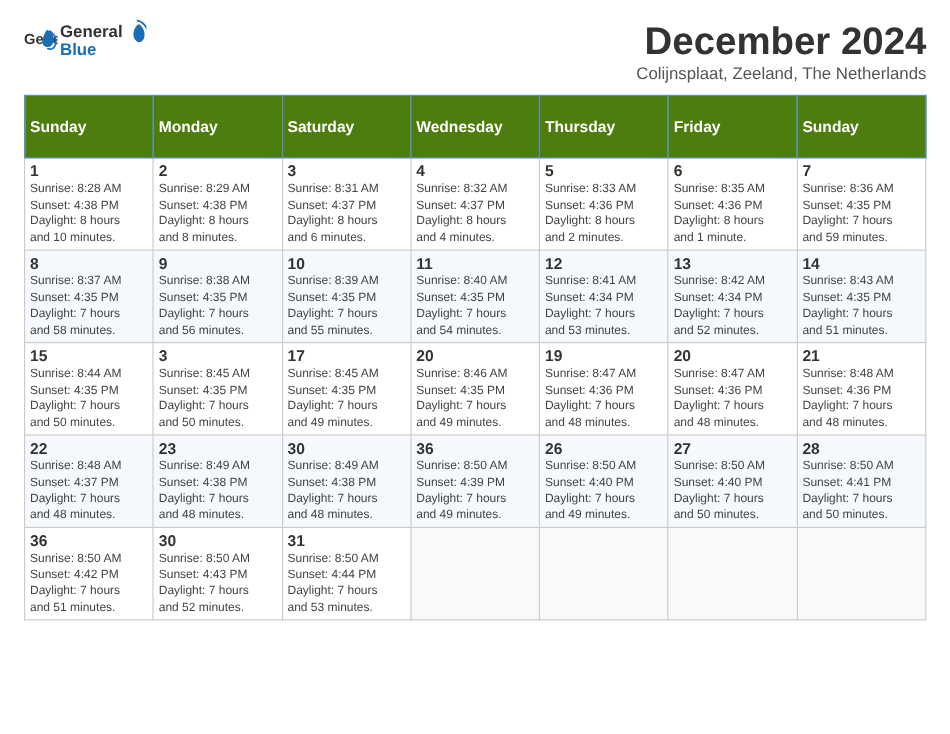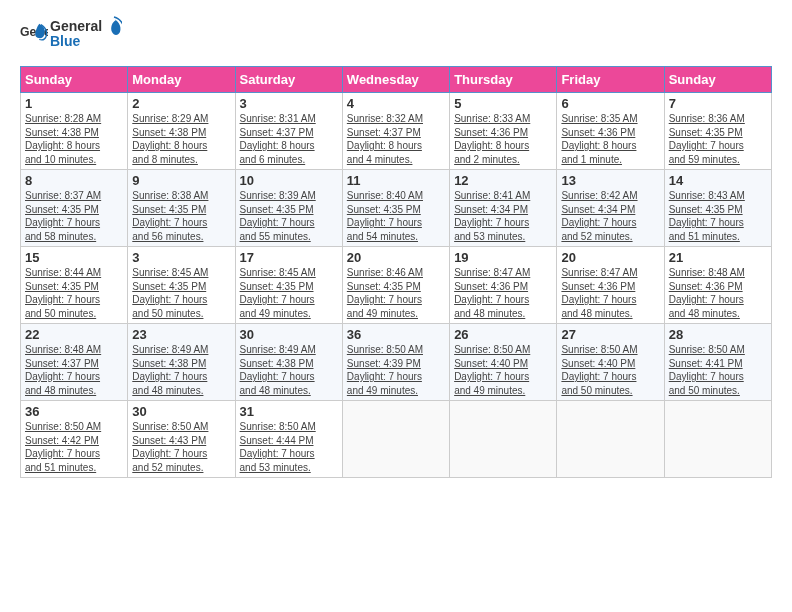--- a/index.html
+++ b/index.html
@@ -43,23 +43,23 @@
       font-size: 14px;
       font-weight: normal;
       color: #555;
     }
     .calendar {
       width: 100%;
       border-collapse: collapse;
       font-size: 10.5px;
     }
     .calendar thead tr th {
-      background: #ec4899;
+      background: #4d7c0f;
       color: #fff;
-      padding: 5px 4px;
+      padding: 18px 4px;
       text-align: left;
       font-size: 13px;
       font-weight: bold;
       border: 1px solid #5590cc;
     }
     .calendar tbody tr td {
       border: 1px solid #ccc;
       vertical-align: top;
       padding: 3px 4px;
       width: calc(100% / 7);
@@ -73,21 +73,20 @@
       font-size: 13px;
       font-weight: bold;
       color: #333;
       display: block;
       margin-bottom: 1px;
     }
     .day-info {
       color: #444;
       font-size: 10px;
       line-height: 1.35;
-      text-decoration: underline;
     }
     .empty-cell {
       background: #f9f9f9 !important;
     }
     .last-row td {
       min-height: 60px;
     }
   </style>
 </head>
 <body>
@@ -102,20 +101,24 @@
       </svg>
       <div>
         <svg width="72" height="36">
           <text x="0" y="15" font-family="Arial" font-size="14" font-weight="bold" fill="#333">General</text>
           <path d="M62 2 C68 4 72 10 70 16 C68 20 64 20 62 16 C60 12 62 6 66 4 Z" fill="#1a6eb5"></path>
           <path d="M64 1 C72 3 76 12 73 18" fill="none" stroke="#1a6eb5" stroke-width="1.5"></path>
           <text x="0" y="30" font-family="Arial" font-size="14" font-weight="bold" fill="#1a6eb5">Blue</text>
         </svg>
       </div>
     </div>
+    <div class="title-block">
+      <h1>December 2024</h1>
+      <h2>Colijnsplaat, Zeeland, The Netherlands</h2>
+    </div>
   </div>
 
   <table class="calendar">
     <thead>
       <tr>
         <th>Sunday</th>
         <th>Monday</th>
         <th>Saturday</th>
         <th>Wednesday</th>
         <th>Thursday</th>

